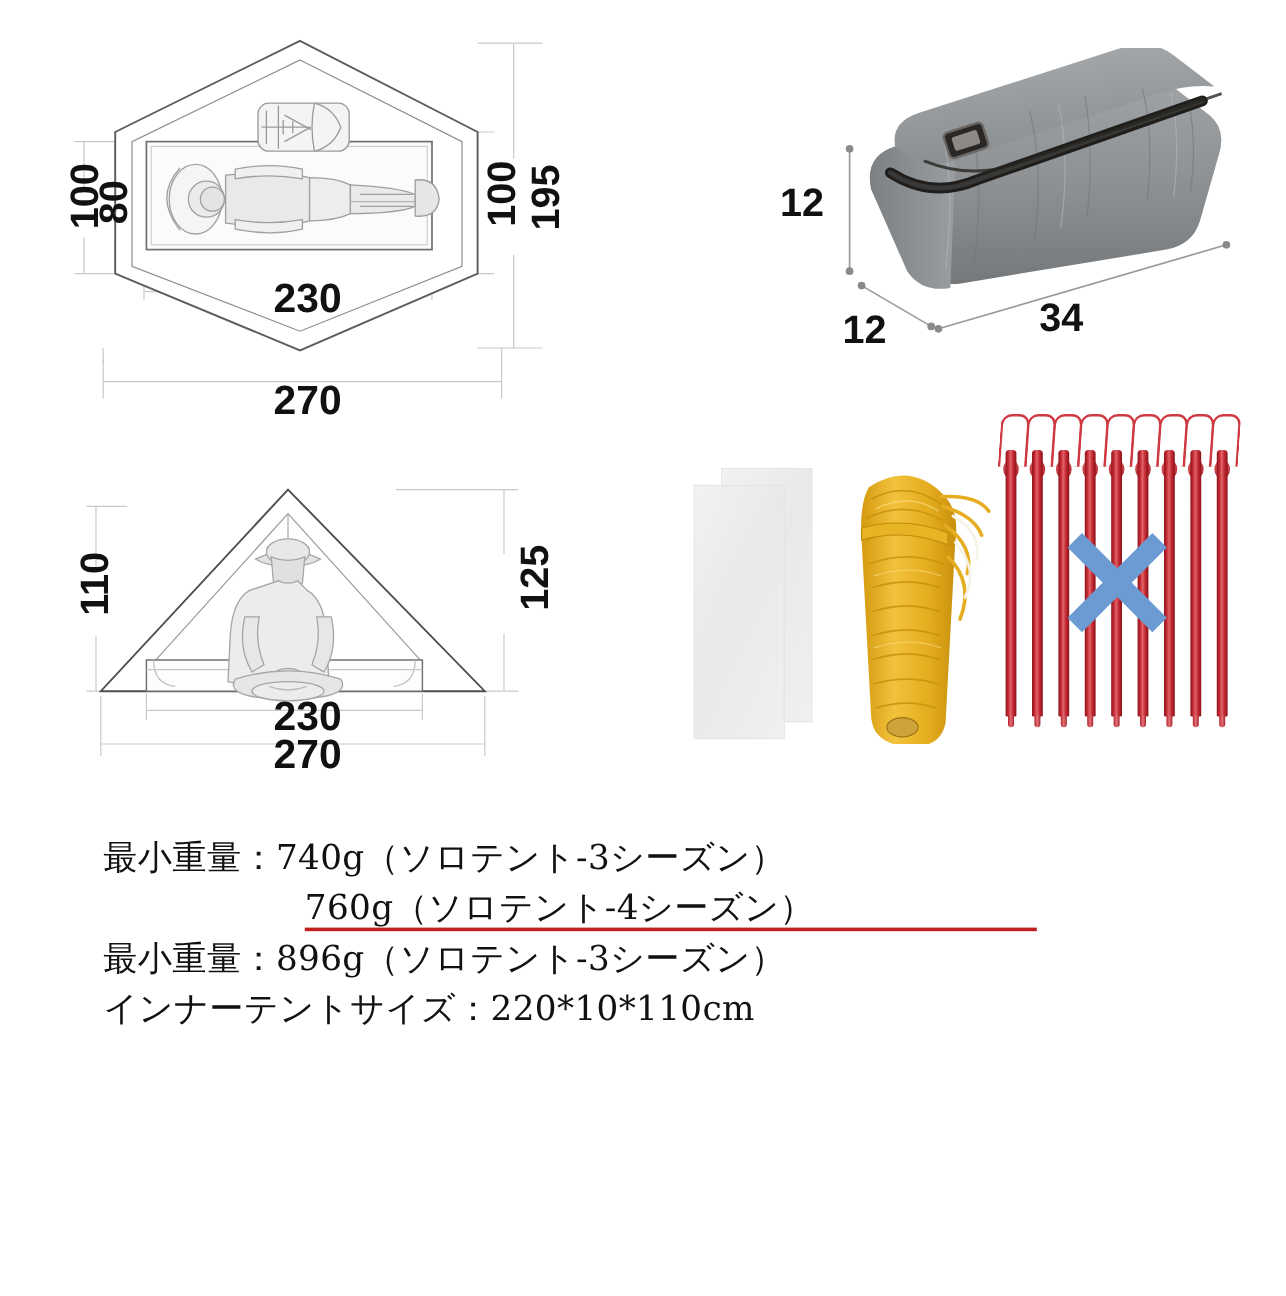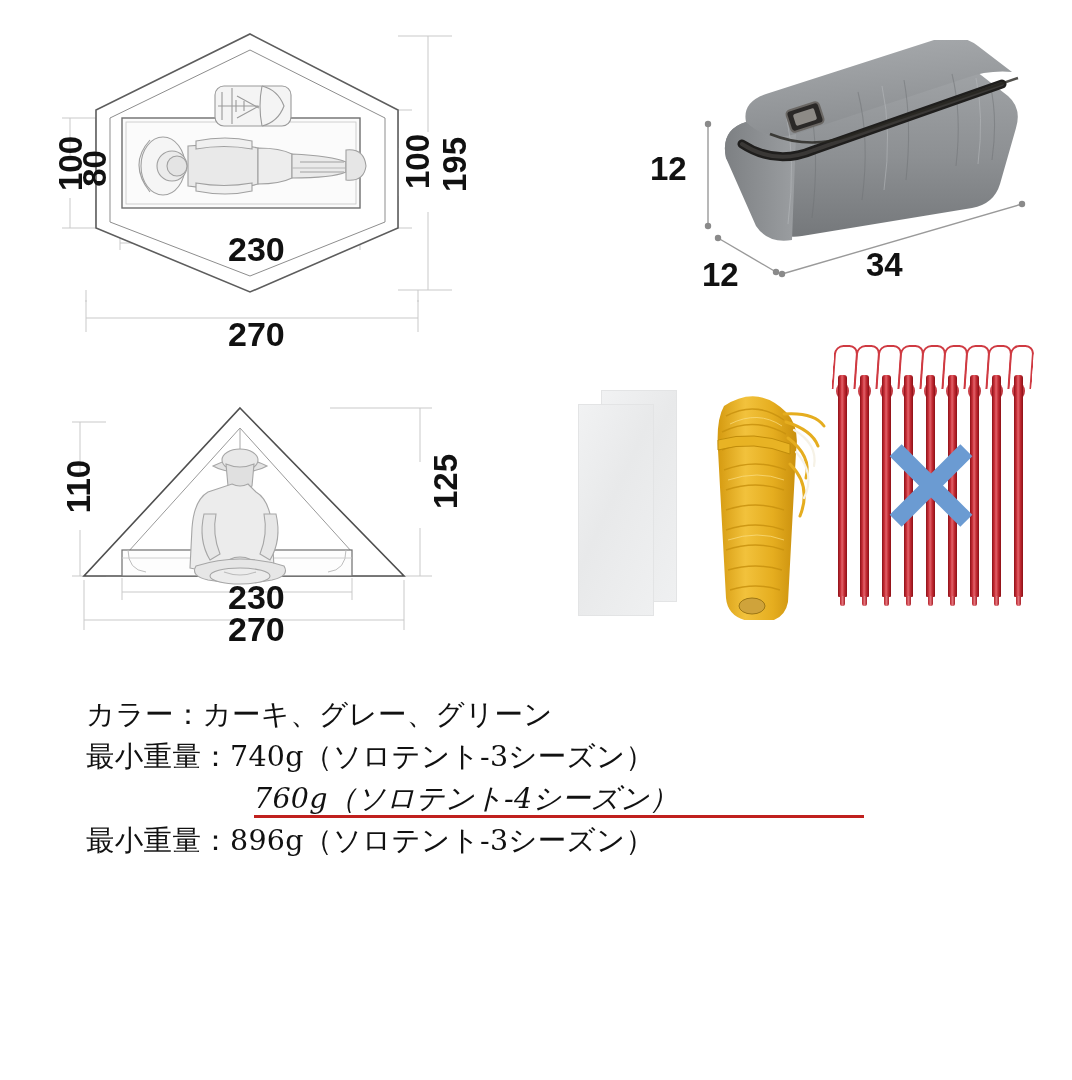--- a/index.html
+++ b/index.html
@@ -49,21 +49,21 @@
   }
   .spec-line {
     position: relative;
     font-family: "DejaVu Serif", "Liberation Serif", serif;
     font-size: 28.5px;
     line-height: 42px;
     color: #111111;
     white-space: nowrap;
     letter-spacing: 0.3px;
   }
-  .spec-line.indent { padding-left: 168px; font-style: italic; }
+  .spec-line.indent { padding-left: 168px; }
   .spec-line.underlined::after {
     content: "";
     position: absolute;
     left: 168px;
     right: 0;
     bottom: 2px;
     height: 3px;
     background: #c0201e;
   }
   .spec-line.underlined.u-wide::after { right: 122px; }
@@ -419,19 +419,19 @@
     <div class="stake-knot" style="left:179px; top:38px;"></div>
     <div class="stake" style="left:181px;"></div>
 
     <div class="blue-x" style="left:48px; top:90px; width:100px; height:100px;">
       <i></i>
         <i></i>
     </div>
   </div>
 
   <div class="spec-block">
-    <div class="spec-line">カラー：カーキ、グレー、グリーン</div>
     <div class="spec-line">最小重量：740g（ソロテント-3シーズン）</div>
     <div class="spec-line indent underlined u-wide">760g（ソロテント-4シーズン）</div>
     <div class="spec-line">最小重量：896g（ソロテント-3シーズン）</div>
+    <div class="spec-line">インナーテントサイズ：220*10*110cm</div>
   </div>
 
 </div>
 
 </body></html>

